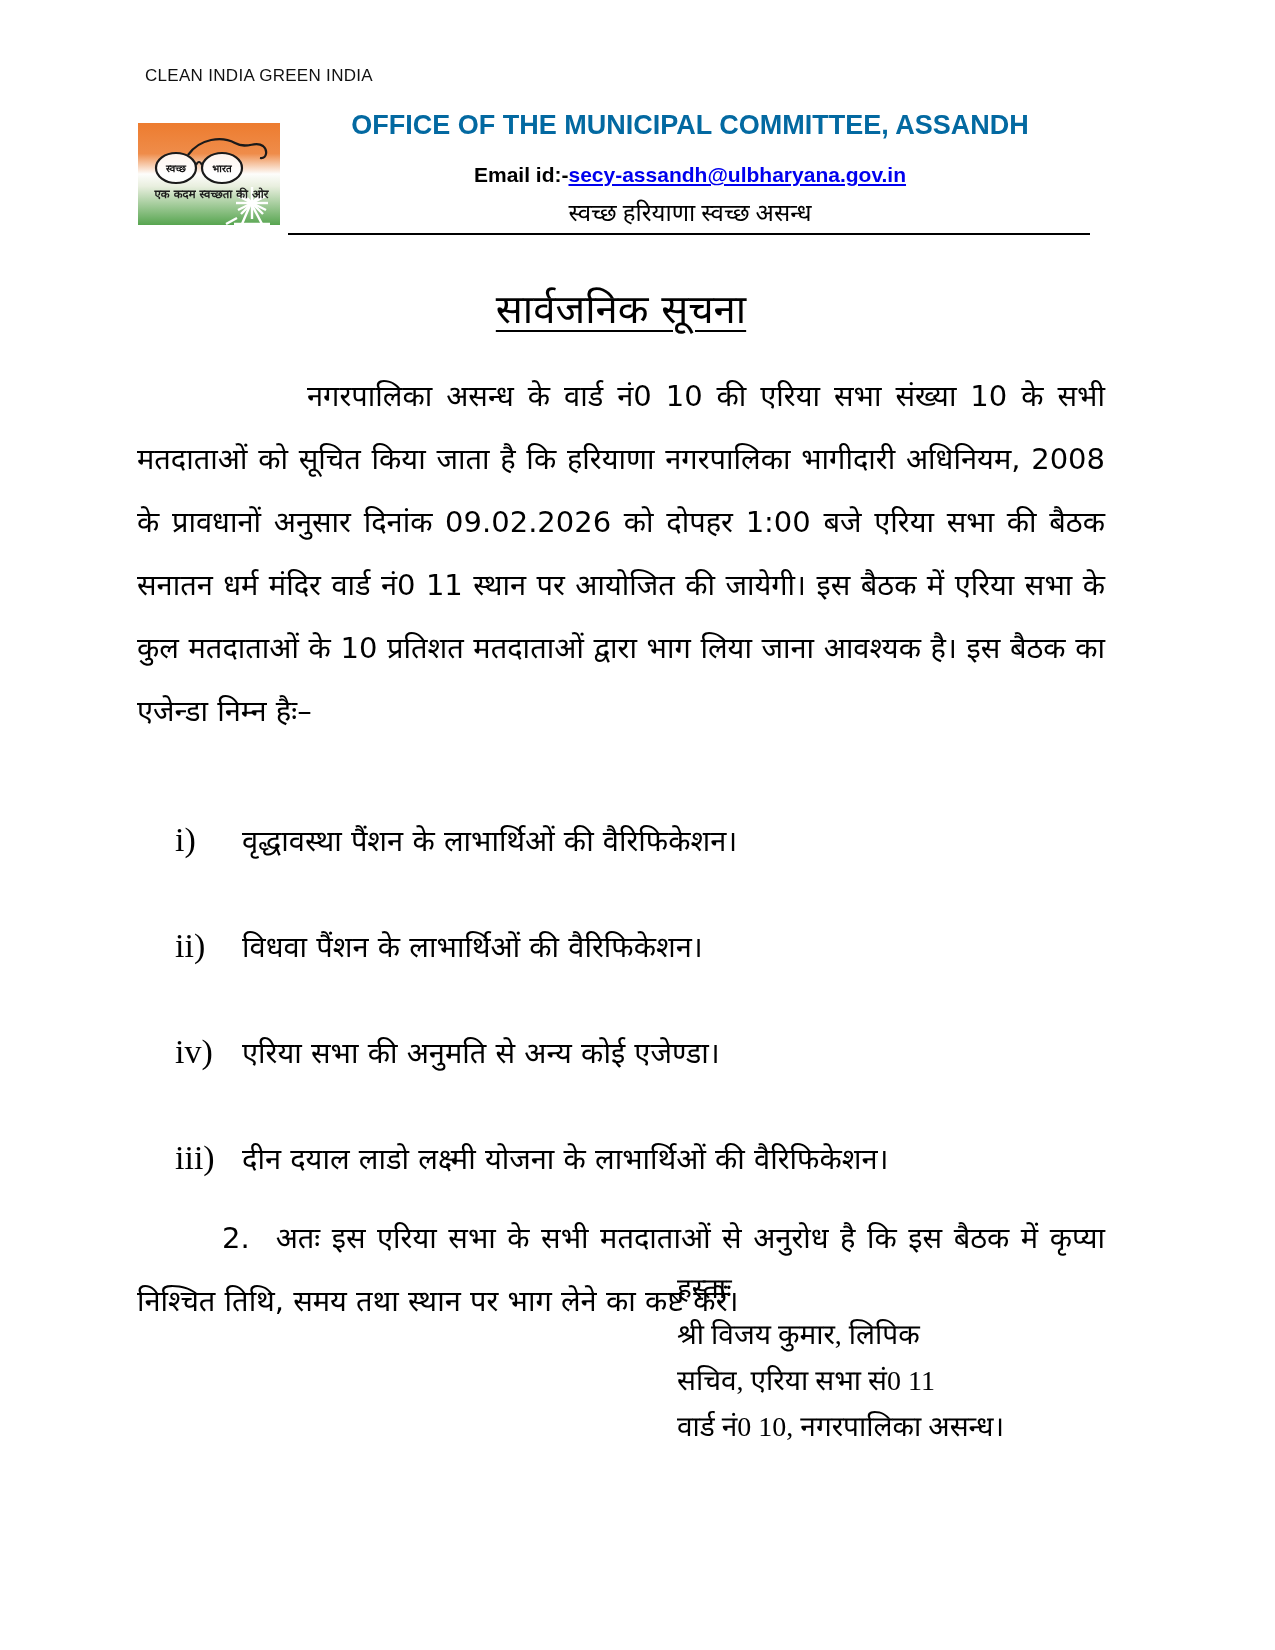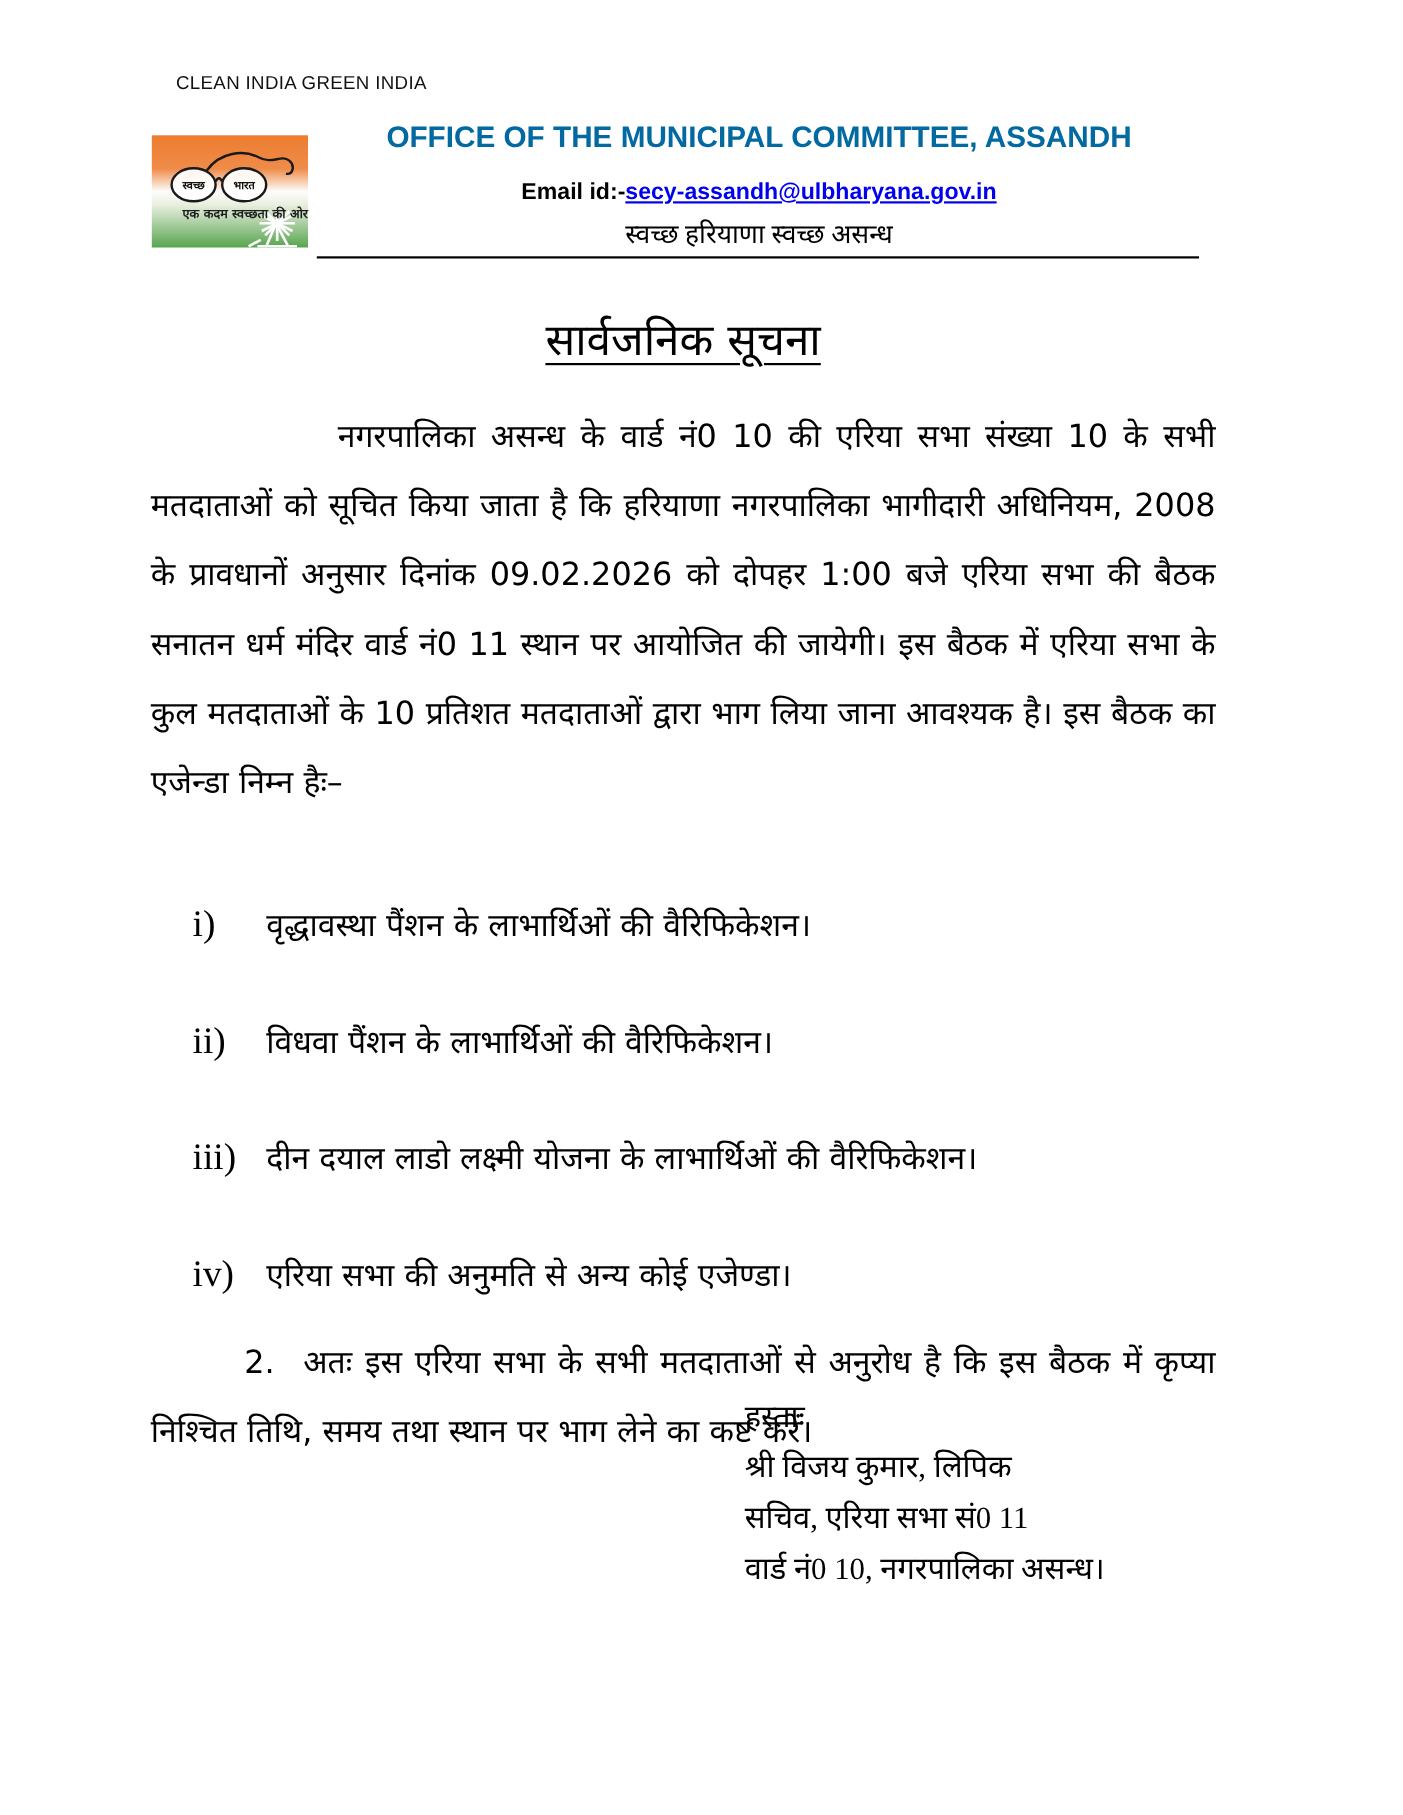--- a/index.html
+++ b/index.html
@@ -3,32 +3,32 @@
 <meta charset="utf-8">
 <style>
   * { margin:0; padding:0; box-sizing:border-box; }
   html,body { background:#ffffff; }
   .page {
     position:relative; width:1275px; height:1650px; margin:0 auto;
     background:#ffffff; color:#000;
     font-family:"DejaVu Sans", sans-serif; overflow:hidden;
   }
   .tagline {
-    position:absolute; left:160px; top:66px;
+    position:absolute; left:145px; top:66px;
     font-family:"Liberation Sans", sans-serif; font-size:17px; color:#111;
     letter-spacing:0.3px;
   }
   
   .logo {
     position:absolute; left:138px; top:123px; width:142px; height:102px;
     background:linear-gradient(180deg,#ED7C2F 0%, #EF8C4A 30%, #FDFDFB 50%, #E9EFDF 62%, #57A550 100%);
   }
   .logo svg { position:absolute; left:0; top:0; }
   .logo-caption {
-    position:absolute; left:0; top:63px; width:100%; text-align:right;
+    position:absolute; left:0; top:63px; width:100%; text-align:center;
     padding-left:5px; font-size:11.5px; font-weight:bold; color:#1d1d1d;
     white-space:nowrap; z-index:2;
   }
   
   .header-block { position:absolute; left:290px; top:110px; width:800px; text-align:center; }
   .office-title {
     font-family:"Liberation Sans", sans-serif; font-weight:bold; font-size:27px; color:#0369a1;
   }
   .email-line {
     margin-top:22px; font-family:"Liberation Sans", sans-serif; font-weight:bold; font-size:21px;
@@ -117,26 +117,26 @@
     <div class="agenda">
       <div class="agenda-item">
         <span class="agenda-marker">i)</span>
         <span class="agenda-text">वृद्धावस्था पैंशन के लाभार्थिओं की वैरिफिकेशन।</span>
       </div>
       <div class="agenda-item">
         <span class="agenda-marker">ii)</span>
         <span class="agenda-text">विधवा पैंशन के लाभार्थिओं की वैरिफिकेशन।</span>
       </div>
       <div class="agenda-item">
+        <span class="agenda-marker">iv)</span>
+        <span class="agenda-text">एरिया सभा की अनुमति से अन्य कोई एजेण्डा।</span>
+      </div>
+      <div class="agenda-item">
         <span class="agenda-marker">iii)</span>
         <span class="agenda-text">दीन दयाल लाडो लक्ष्मी योजना के लाभार्थिओं की वैरिफिकेशन।</span>
-      </div>
-      <div class="agenda-item">
-        <span class="agenda-marker">iv)</span>
-        <span class="agenda-text">एरिया सभा की अनुमति से अन्य कोई एजेण्डा।</span>
       </div>
     </div>
 
     <p class="para2">
       <span class="p2num">2.</span><span>अतः इस एरिया  सभा के सभी मतदाताओं से अनुरोध है कि इस बैठक में कृप्या निश्चित तिथि, समय तथा स्थान पर भाग लेने का कष्ट करें।</span>
     </p>
   </div>
 
   <div class="signature">
     <div class="sig-line">हस्ताः</div>

